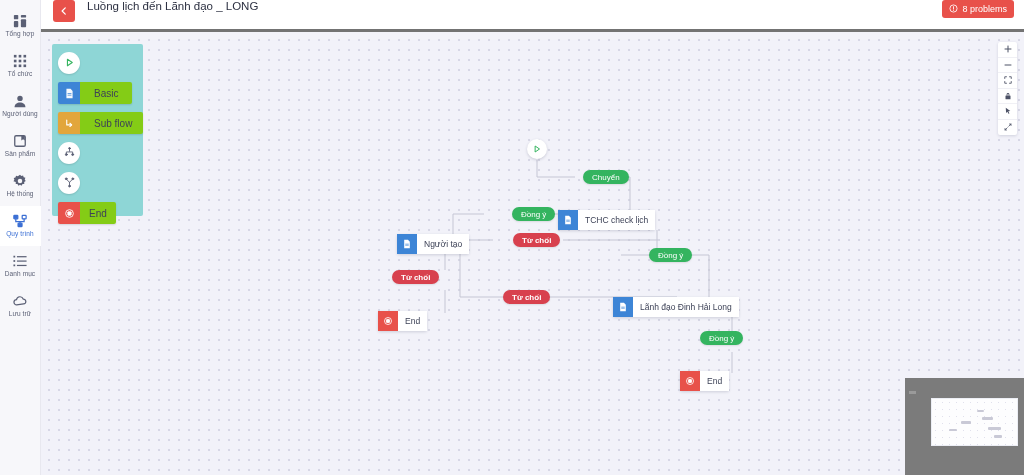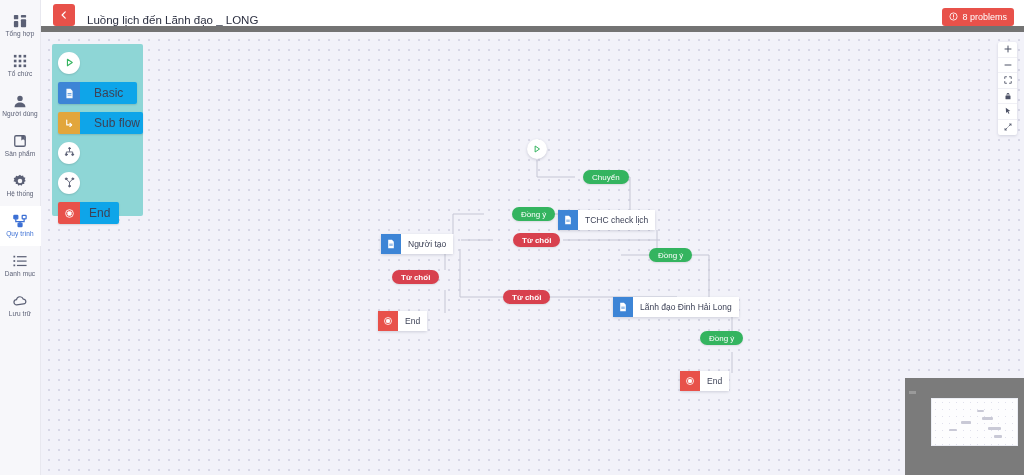--- a/index.html
+++ b/index.html
@@ -43,23 +43,23 @@
   }
 
   
   .main { position: relative; flex: 1; height: 475px; }
 
   
   .topbar {
     position: absolute; left: 0; top: 0;
     width: 983px; height: 32px;
     background: #ffffff;
-    display: flex; align-items: flex-end;
+    display: flex; align-items: flex-start;
     padding: 0 8px 0 12px;
-    border-bottom: 6px solid #737373;
+    border-bottom: 3px solid #737373;
     z-index: 4;
   }
   .back-btn {
     width: 22px; height: 22px;
     background: #e8514a;
     border-radius: 3px;
     display: flex; align-items: center; justify-content: center;
     cursor: pointer;
     flex: 0 0 22px;
   }
@@ -120,22 +120,22 @@
     border-radius: 2px;
     cursor: pointer;
     overflow: hidden;
   }
   .pal-node .ic {
     width: 22px; flex: 0 0 22px;
     display: flex; align-items: center; justify-content: center;
   }
   .pal-node .ic svg { width: 11px; height: 11px; }
   .pal-node .lbl {
-    background: #0ea5e9; color: #3d4257;
-    font-size: 12px;
+    background: #84cc16; color: #3d4257;
+    font-size: 10px;
     display: flex; align-items: center; justify-content: center;
     padding: 0 14px;
     white-space: nowrap;
   }
   .ic.blue { background: #3d85d6; }
   .ic.orange { background: #e2a63c; }
   .ic.red { background: #e8514a; }
   .pal-node.end .lbl { padding: 0 9px; justify-content: flex-start; }
 
   
@@ -463,21 +463,21 @@
       </div>
 
       <div class="start-node" style="left:486px; top:107px;">
         <span>
           <svg viewBox="0 0 16 16" fill="none" stroke="#34b45f" stroke-width="1.6" stroke-linejoin="round">
               <path d="M5 3.2l7 4.8-7 4.8z"></path>
             </svg>
         </span>
       </div>
 
-      <div class="fnode" style="left:340px; top:202px;">
+      <div class="fnode" style="left:356px; top:202px;">
         <div class="ic" style="background:#3d85d6;">
           <svg viewBox="0 0 16 16" fill="#fff">
               <path d="M3.5 1.2h6l3 3v10.6h-9z"></path>
               <path d="M5.2 7.6h5.6v1H5.2zM5.2 9.9h5.6v1H5.2z" fill="#3d85d6"></path>
             </svg>
         </div>
         <div class="lbl">Người tạo</div>
       </div>
 
       <div class="fnode" style="left:572px; top:265px;">

